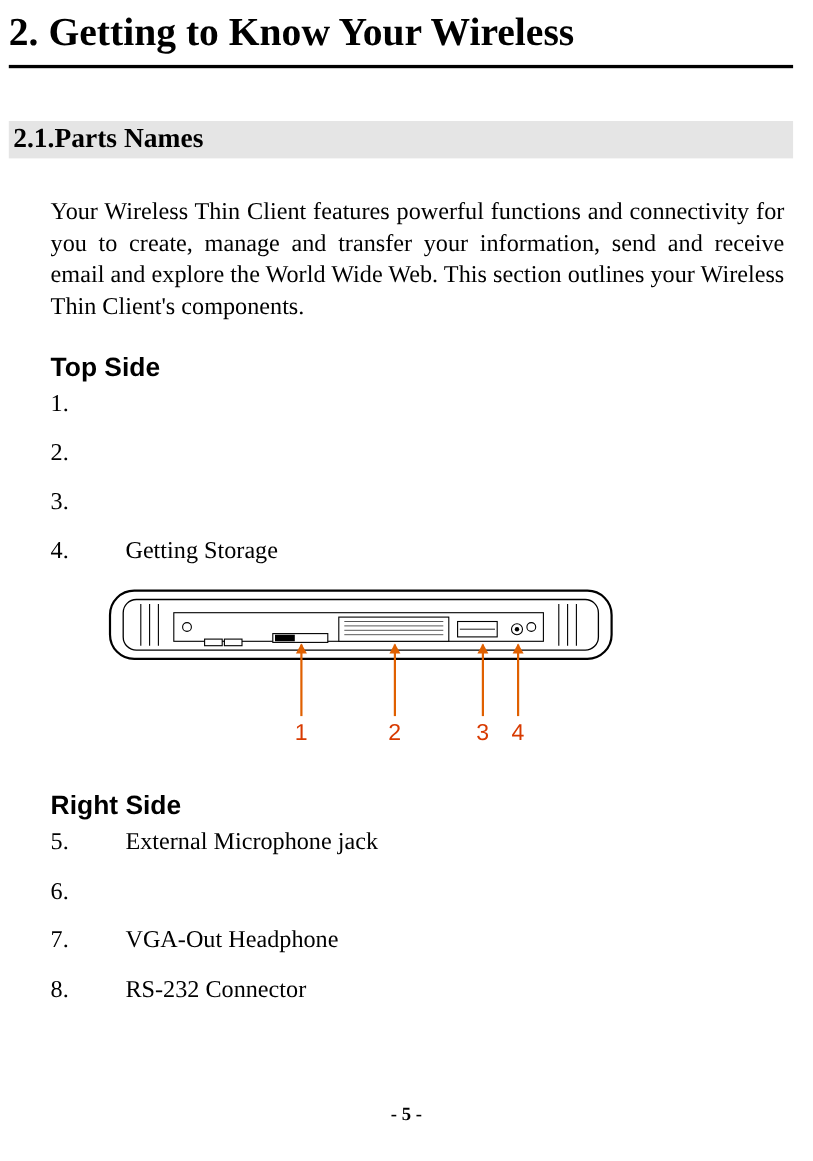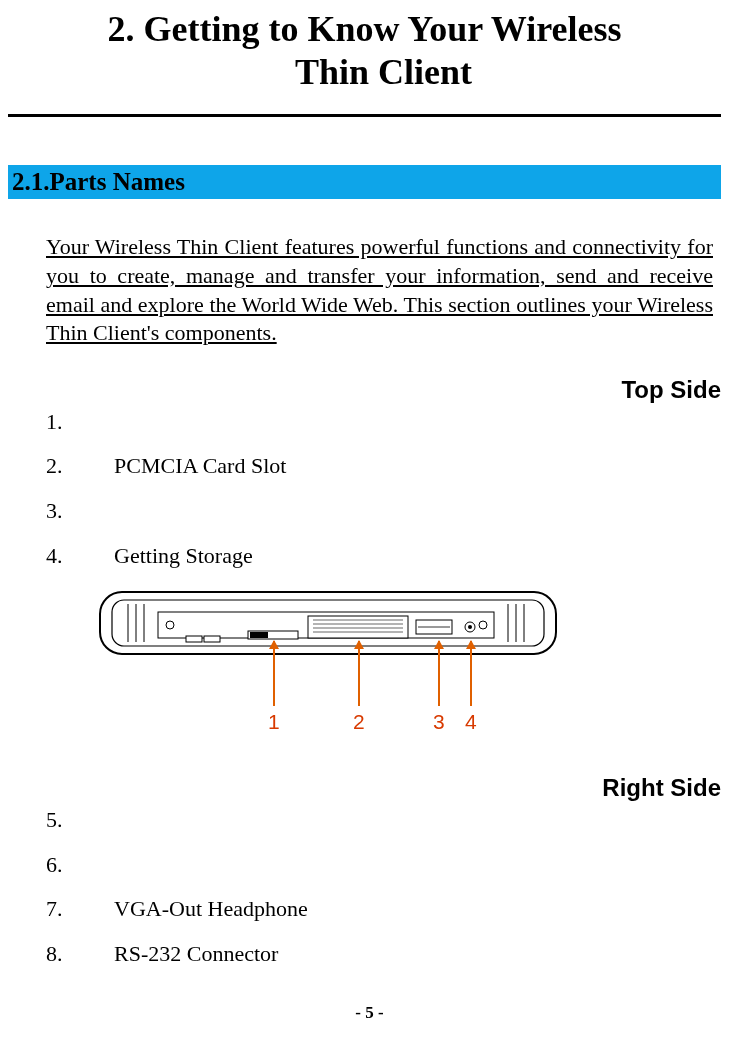--- a/index.html
+++ b/index.html
@@ -14,47 +14,44 @@
       font-family: "Times New Roman", Times, serif;
       color: black;
       position: relative;
       padding: 8px 18px 0 8px;
     }
     .chapter-title {
       font-size: 36px;
       font-weight: bold;
       line-height: 1.2;
       border-bottom: 3px solid black;
-      padding-bottom: 20px;
+      padding-bottom: 8px;
       margin-bottom: 48px;
-      text-align: center;
     }
     .chapter-title .line2 {
       padding-left: 38px;
     }
     .section-header {
-      background: #0ea5e9;
+      background: #e5e5e5;
       font-size: 25px;
       font-weight: bold;
       padding: 3px 4px;
       margin-bottom: 34px;
     }
     .body-text {
       font-size: 22px;
       text-align: justify;
       margin: 0 8px 0 38px;
       line-height: 1.3;
-      text-decoration: underline;
     }
     .subsection {
       font-family: Arial, Helvetica, sans-serif;
       font-size: 24px;
       font-weight: bold;
       margin: 28px 0 4px 38px;
-      text-align: right;
     }
     .num-list {
       margin-left: 38px;
     }
     .num-item {
       font-size: 22px;
       display: flex;
       margin-bottom: 16px;
       line-height: 1.3;
     }
@@ -100,35 +97,33 @@
       left: 0;
       font-size: 17px;
       font-weight: bold;
     }
   </style>
 </head>
 <body>
 
 <h1 class="chapter-title">
   <span>2. Getting to Know Your Wireless</span><br>
-  <span class="line2">Thin Client</span>
 </h1>
 
 <div class="section-header">2.1.Parts Names</div>
 
 <p class="body-text">Your Wireless Thin Client features powerful functions and connectivity for you to create, manage and transfer your information, send and receive email and explore the World Wide Web. This section outlines your Wireless Thin Client's components.</p>
 
 <h2 class="subsection">Top Side</h2>
 <div class="num-list">
   <div class="num-item">
     <span class="num">1.</span>
   </div>
   <div class="num-item">
     <span class="num">2.</span>
-    <span>PCMCIA Card Slot</span>
   </div>
   <div class="num-item">
     <span class="num">3.</span>
   </div>
   <div class="num-item">
     <span class="num">4.</span>
     <span>Getting Storage</span>
   </div>
 </div>
 
@@ -178,20 +173,21 @@
   <span class="callout-num" style="left:170px; top:124px;">1</span>
   <span class="callout-num" style="left:255px; top:124px;">2</span>
   <span class="callout-num" style="left:335px; top:124px;">3</span>
   <span class="callout-num" style="left:367px; top:124px;">4</span>
 </div>
 
 <h2 class="subsection">Right Side</h2>
 <div class="num-list">
   <div class="num-item">
     <span class="num">5.</span>
+    <span>External Microphone jack</span>
   </div>
   <div class="num-item">
     <span class="num">6.</span>
   </div>
   <div class="num-item">
     <span class="num">7.</span>
     <span>VGA-Out Headphone</span>
   </div>
   <div class="num-item">
     <span class="num">8.</span>

